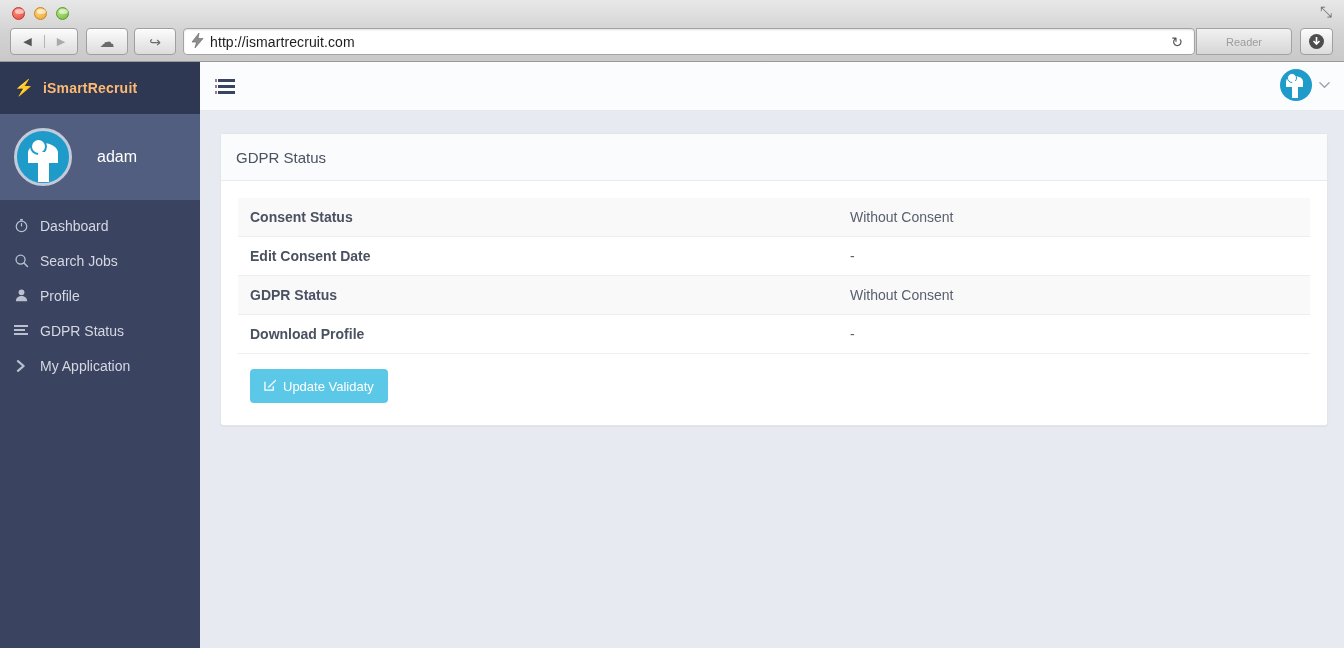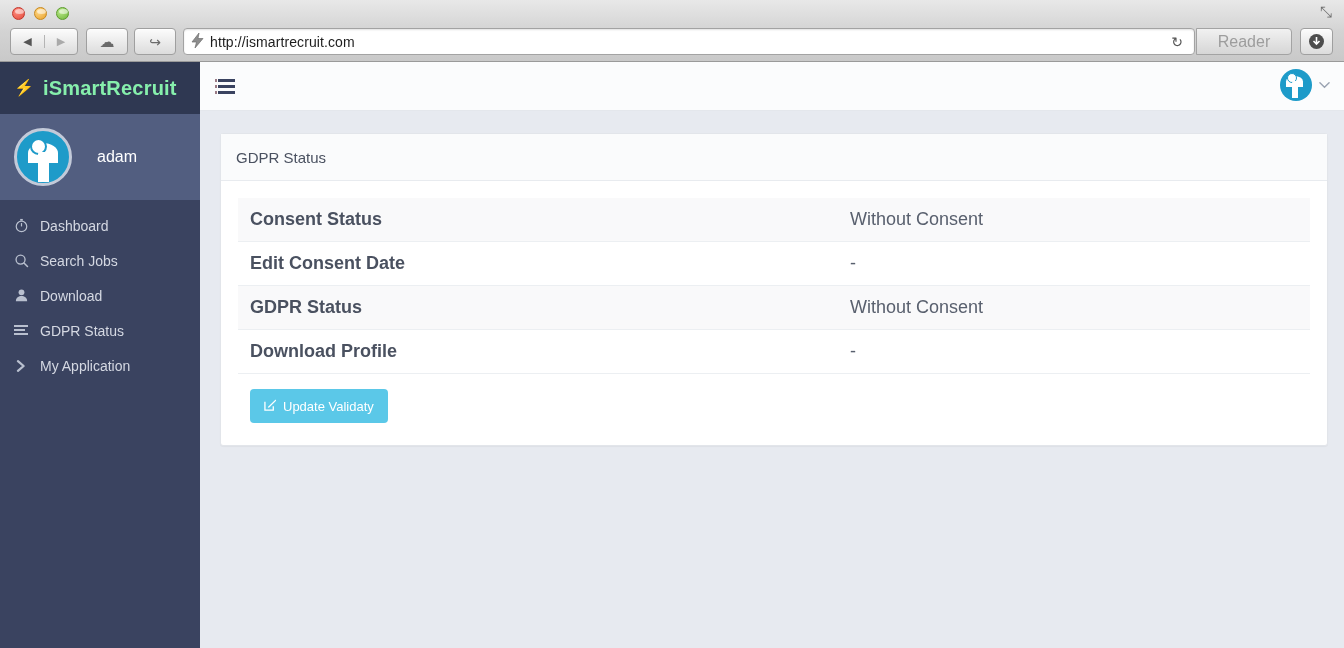--- a/index.html
+++ b/index.html
@@ -57,34 +57,34 @@
   #url-text { font-size: 14px; color: #1d1d1d; letter-spacing: .1px; }
   #reload-btn {
     position: absolute; right: 8px; top: 4px; width: 18px; height: 18px;
     font-size: 14px; color: #555; text-align: center; line-height: 18px;
   }
   #reader-btn {
     position: absolute; left: 1196px; top: 2px; width: 96px; height: 27px;
     background: linear-gradient(to bottom, #f1f1f1, #d6d6d6);
     border: 1px solid #a3a3a3; border-radius: 0 4px 4px 0;
     display: flex; align-items: center; justify-content: center;
-    font-size: 16px; color: #9d9d9d;
+    font-size: 11px; color: #9d9d9d;
   }
   #downloads-btn { left: 1300px; width: 33px; font-size: 15px; }
 
   
   #app { position: absolute; top: 62px; left: 0; width: 1344px; height: 586px; background: #e7eaf0; }
 
   
   #sidebar { position: absolute; top: 0; left: 0; width: 200px; height: 586px; background: #3a4360; }
   #brand {
     height: 52px; background: #2f3852; display: flex; align-items: center; padding-left: 14px;
   }
   #brand-icon { color: #ffffff; font-size: 16px; margin-right: 9px; line-height: 1; }
-  #brand-text { color: #86efac; font-size: 20px; font-weight: bold; letter-spacing: .2px; }
+  #brand-text { color: #fdba74; font-size: 14px; font-weight: bold; letter-spacing: .2px; }
 
   #user-block {
     height: 86px; background: #525e80; display: flex; align-items: center; padding-left: 14px; gap: 12px;
   }
   .logo-mark { border-radius: 50%; background: #1e9bc9; position: relative; overflow: hidden; }
   .logo-mark .lm-head {
     position: absolute; border-radius: 50%; background: #ffffff;
   }
   .logo-mark .lm-body {
     position: absolute; background: #ffffff; border-radius: 2px 2px 0 0;
@@ -140,21 +140,21 @@
     height: 47px; background: #fafbfc; border-bottom: 1px solid #e8ebef;
     display: flex; align-items: center; padding-left: 15px;
   }
   #card-title { font-size: 15px; color: #4a5160; }
   #card-body { padding: 17px 17px 22px 17px; }
 
   .gdpr-table { width: 100%; border-collapse: collapse; }
   .gdpr-table tr { border-bottom: 1px solid #eceff2; }
   .gdpr-table tr:nth-child(odd) { background: #f9f9fa; }
   .gdpr-table tr:nth-child(even) { background: #ffffff; }
-  .gdpr-table td { padding: 11px 0 11px 12px; font-size: 18px; vertical-align: middle; }
+  .gdpr-table td { padding: 11px 0 11px 12px; font-size: 14px; vertical-align: middle; }
   .gdpr-table td.lbl { width: 600px; color: #4a5160; font-weight: bold; }
   .gdpr-table td.val { color: #59606e; }
 
   #card-actions { margin-top: 15px; padding-left: 12px; display: flex; gap: 6px; }
   .btn {
     border: none; border-radius: 4px; color: #ffffff; font-size: 13px;
     padding: 9px 14px; display: inline-flex; align-items: center; gap: 6px;
     cursor: pointer; font-family: "Liberation Sans", sans-serif;
   }
   #btn-update { background: #5bc8e8; }
@@ -240,21 +240,21 @@
         <span class="nav-label">Search Jobs</span>
       </div>
 
       <div class="nav-item">
         <span class="nav-icon">
           <svg width="15" height="15" viewBox="0 0 16 16" aria-hidden="true">
             <circle cx="8" cy="4.6" r="3.1" fill="#b9c0cf"></circle>
             <path d="M2 14 C2 10.3 5 8.6 8 8.6 C11 8.6 14 10.3 14 14 Z" fill="#b9c0cf"></path>
           </svg>
         </span>
-        <span class="nav-label">Download</span>
+        <span class="nav-label">Profile</span>
       </div>
 
       <div class="nav-item">
         <span class="nav-icon">
           <span class="icon-bars" aria-hidden="true">
               <i></i>
               <i></i>
               <i></i>
             </span>
         </span>

